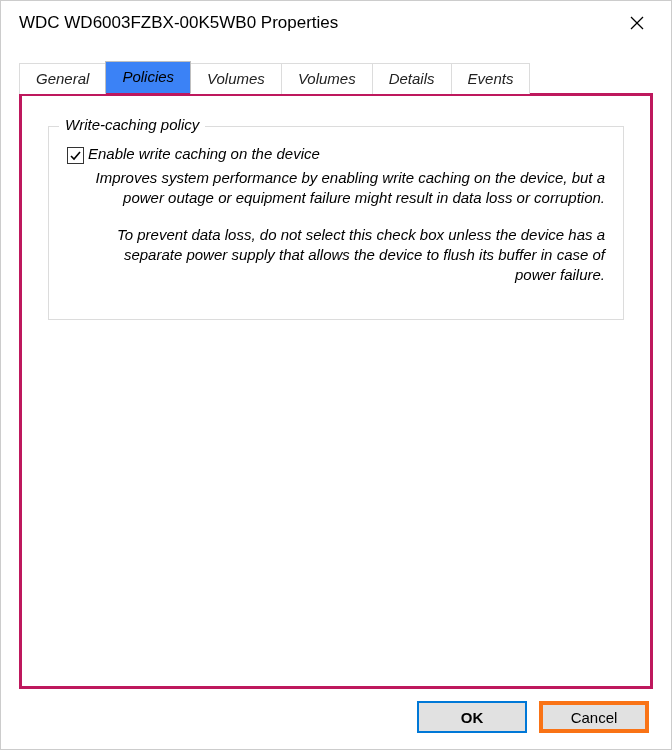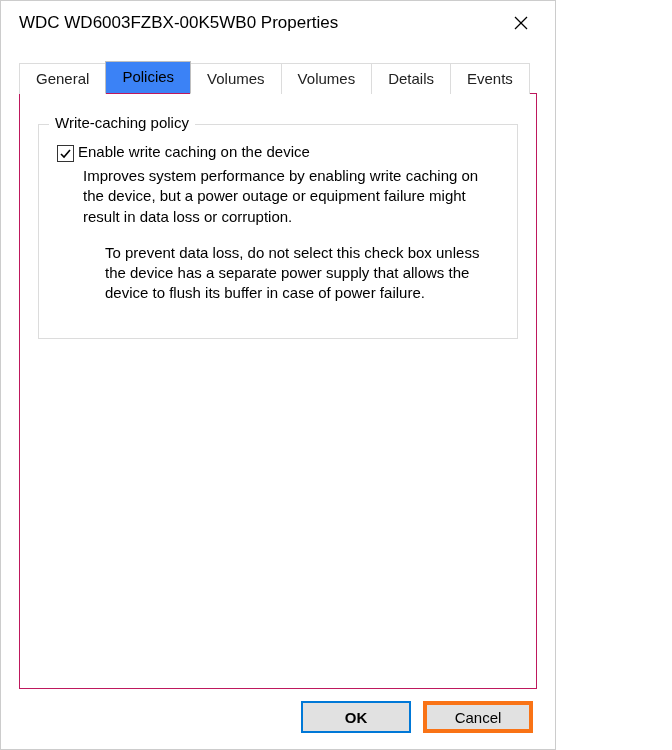--- a/index.html
+++ b/index.html
@@ -7,26 +7,27 @@
     margin: 0;
     font-family: "Segoe UI", Tahoma, sans-serif;
     font-size: 15px;
     background: #fff;
     color: #000;
     width: 672px;
     height: 750px;
     overflow: hidden;
   }
   .window {
-    width: 556px;
+    width: 672px;
     height: 750px;
     background: #fff;
     display: flex;
     flex-direction: column;
     border: 1px solid #ccc;
+    text-align: right;
   }
   .titlebar {
     display: flex;
     align-items: center;
     justify-content: space-between;
     padding: 8px 14px 6px 18px;
   }
   .titlebar .title {
     font-size: 17px;
   }
@@ -38,20 +39,21 @@
     justify-content: center;
     cursor: pointer;
   }
   .close-btn svg { width: 14px; height: 14px; }
   .tabs-wrap {
     padding: 18px 18px 0 18px;
     flex: 1;
     display: flex;
     flex-direction: column;
     overflow: hidden;
+    font-style: italic;
   }
   .tabs {
     display: flex;
     align-items: flex-end;
     gap: 0;
     position: relative;
   }
   .tab {
     padding: 6px 16px 7px 16px;
     border: 1px solid #d9d9d9;
@@ -69,23 +71,23 @@
     z-index: 2;
     top: 0;
     padding-bottom: 8px;
   }
   .tab:not(.active){
     color:#222;
     border-color:#dcdcdc;
     background:#fff;
   }
   .tab-panel {
-    border: 1px solid #be185d;
+    border: 3px solid #be185d;
     flex: 1;
-    padding: 20px 18px;
+    padding: 20px 26px;
     margin-top: 0;
     overflow: auto;
   }
   .groupbox {
     border: 1px solid #dcdcdc;
     padding: 18px 18px 22px 18px;
     position: relative;
     margin-top: 10px;
   }
   .group-legend {

